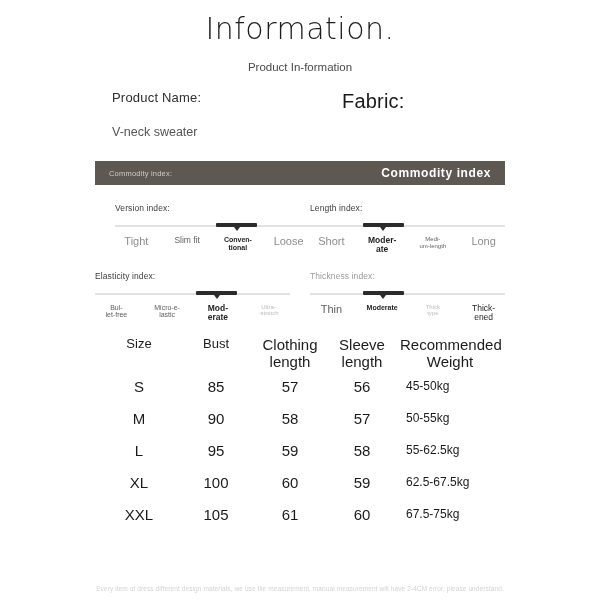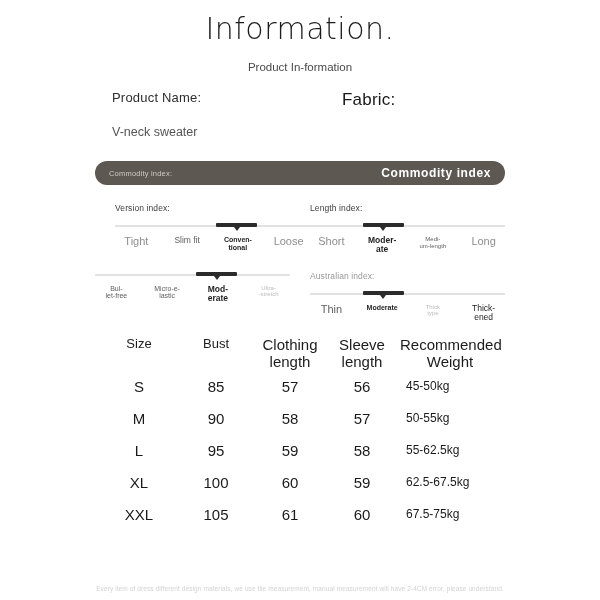--- a/index.html
+++ b/index.html
@@ -57,36 +57,36 @@
   }
   .prod-col.right {
     width: 230px;
   }
   .prod-label {
     font-size: 13px;
     color: #2e2e2e;
     letter-spacing: 0.2px;
   }
   .prod-col.right .prod-label {
-    font-size: 17px;
+    font-size: 20px;
     color: #1a1a1a;
   }
   .prod-value {
     margin-top: 20px;
     font-size: 12.5px;
     color: #555555;
   }
 
   
   .section-bar {
     margin: 0 auto;
     width: 410px;
     height: 24px;
     background: #5d5852;
-    border-radius: 12px;
+    border-radius: 0;
     display: flex;
     align-items: center;
     justify-content: space-between;
     padding: 0 14px;
     box-sizing: border-box;
   }
   .section-bar .small {
     font-size: 7.5px;
     color: #cfcac5;
     letter-spacing: 0.2px;
@@ -289,34 +289,35 @@
           <div class="lab sz-l tone-gray">Short</div>
           <div class="lab sz-m tone-dark bold">Moder-<br>ate</div>
           <div class="lab sz-xs tone-mid">Medi-<br>um-length</div>
           <div class="lab sz-l tone-gray">Long</div>
         </div>
       </div>
   </div>
 
   <div class="index-grid row2">
     <div class="index-block">
+        <div class="index-title">Elasticity index:</div>
         <div class="scale">
           <div class="scale-track"></div>
           <div class="scale-active" style="left: 52%; width: 21%;"></div>
           <div class="scale-marker" style="left: 62.5%;"></div>
         </div>
         <div class="scale-labels">
           <div class="lab sz-s tone-mid">Bul-<br>let-free</div>
           <div class="lab sz-s tone-mid">Micro-e-<br>lastic</div>
           <div class="lab sz-m tone-dark bold">Mod-<br>erate</div>
           <div class="lab sz-xs tone-light">Ultra-<br>-stretch</div>
         </div>
       </div>
     <div class="index-block">
-        <div class="index-title light">Australian index:</div>
+        <div class="index-title light">Thickness index:</div>
         <div class="scale">
           <div class="scale-track"></div>
           <div class="scale-active" style="left: 27%; width: 21%;"></div>
           <div class="scale-marker" style="left: 37.5%;"></div>
         </div>
         <div class="scale-labels">
           <div class="lab sz-l tone-mid">Thin</div>
           <div class="lab sz-s tone-dark bold">Moderate</div>
           <div class="lab sz-xs tone-light">Thick<br>type</div>
           <div class="lab sz-m tone-dark">Thick-<br>ened</div>

